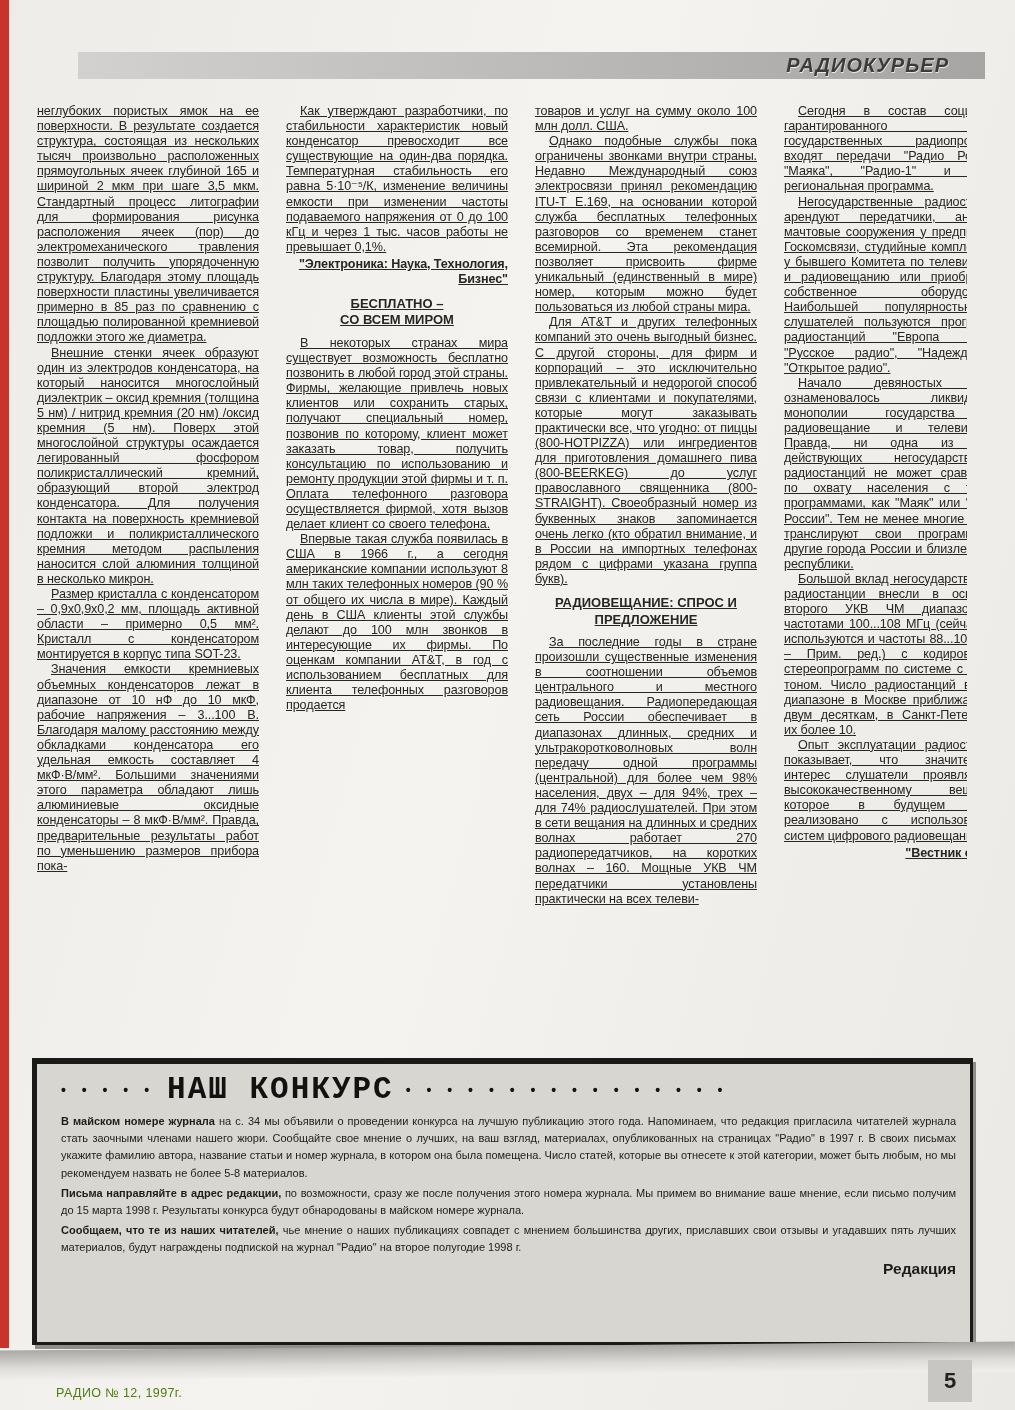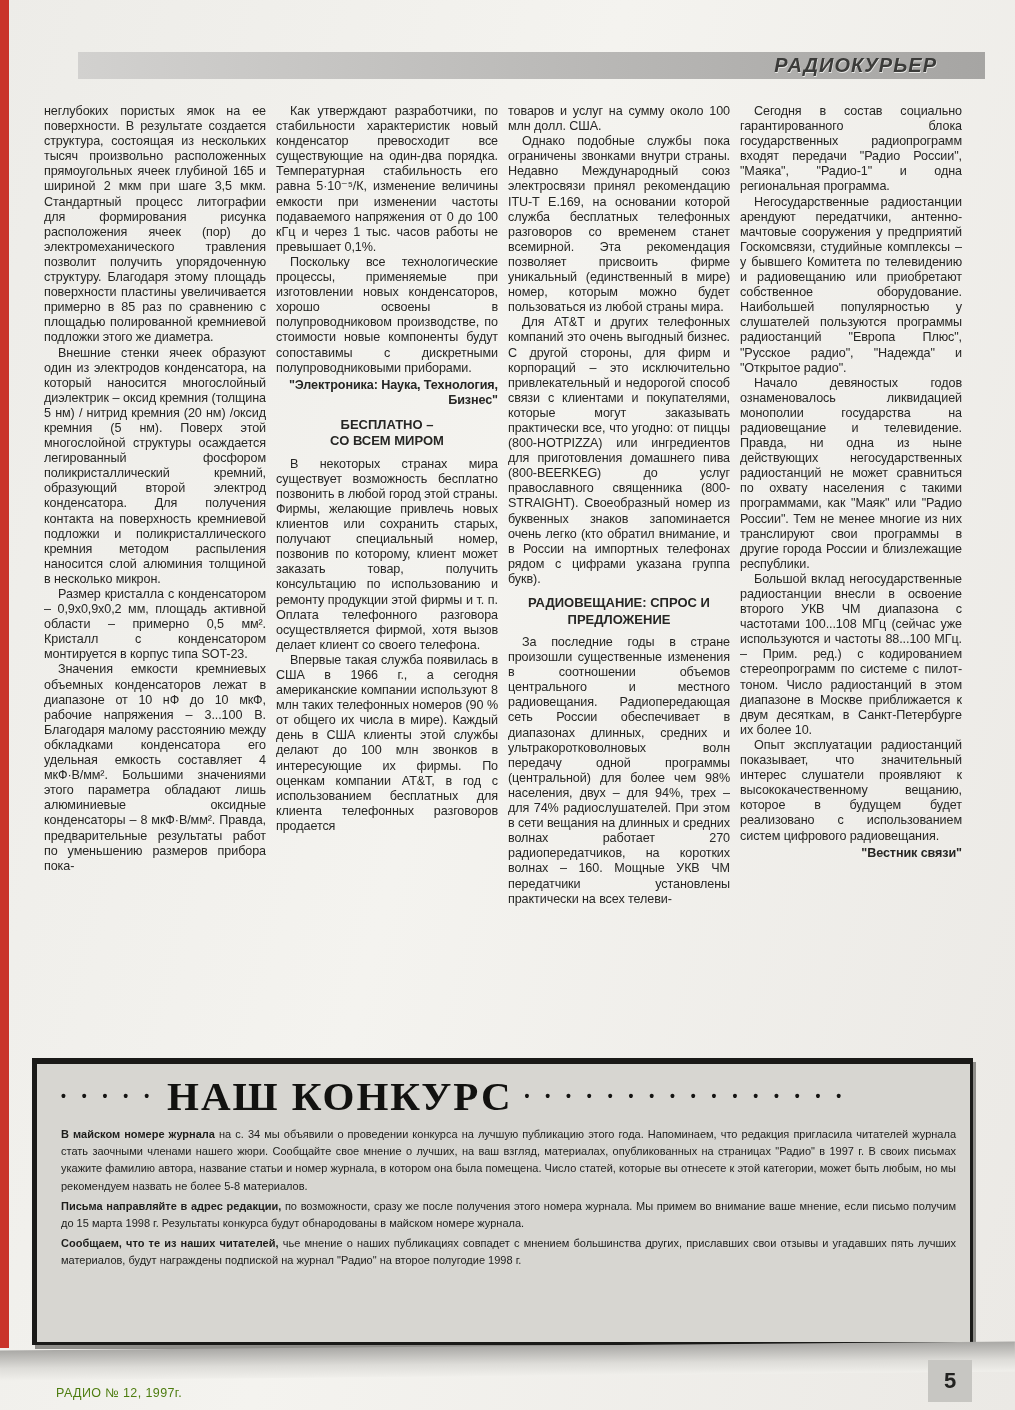--- a/index.html
+++ b/index.html
@@ -6,47 +6,47 @@
   body{
     width:1015px;height:1410px;position:relative;
     background:linear-gradient(105deg,#edece8,#f4f3ef 45%,#ebe9e5);
     font-family:"Liberation Sans","DejaVu Sans",sans-serif;
     color:#262624;overflow:hidden;
   }
   .red-stripe{position:absolute;left:0;top:0;width:9px;height:1348px;background:#c9342a;}
   .banner{
     position:absolute;left:78px;top:52px;width:907px;height:27px;
     background:linear-gradient(to right,#d2d1cf,#a6a5a3);
-    display:flex;align-items:center;justify-content:flex-end;padding-right:48px;box-sizing:border-box;
+    display:flex;align-items:center;justify-content:flex-end;padding-right:36px;box-sizing:border-box;
   }
   .banner span{
     font-style:italic;font-weight:bold;font-size:20px;letter-spacing:1px;color:#3b3b39;
     text-shadow:0.5px 0.5px 0 #e8e8e6;
   }
   .cols{
-    position:absolute;left:44px;top:104px;width:930px;height:948px;
-    display:flex;gap:10px;overflow:hidden;
+    position:absolute;left:37px;top:104px;width:930px;height:948px;
+    display:flex;gap:27px;overflow:hidden;text-decoration:underline;
   }
   .col{flex:0 0 222px;width:222px;font-size:12.6px;line-height:15.1px;text-align:justify;letter-spacing:-0.1px;}
   .col p{margin:0;text-indent:14px;}
   .col p.noind{text-indent:0;}
   .sig{font-weight:bold;text-align:right;margin:2px 0 2px;line-height:15.5px;}
   .colhead{font-weight:bold;text-align:center;font-size:13px;line-height:16.5px;margin:8px 0 7px;letter-spacing:0;}
   .kbox{
     position:absolute;left:32px;top:1058px;width:941px;height:287px;box-sizing:border-box;
     background:#d7d6d1;border:3px solid #1a1a18;border-top-width:6px;border-left-width:5px;
     padding:6px 14px 8px 24px;overflow:hidden;
     box-shadow:3px 4px 0 #8f8e8a;
   }
   .ktitle-row{display:flex;align-items:center;gap:12px;margin:2px 0 6px;}
   .kdots{font-weight:bold;font-size:14px;letter-spacing:6px;color:#141412;white-space:nowrap;overflow:hidden;}
   .kdots.right{flex:1;}
   .ktitle{
-    font-family:Liberation Serif, serif;font-weight:bold;
-    font-size:41px;letter-spacing:2px;color:#121210;white-space:nowrap;
+    font-family:Liberation Mono, monospace;font-weight:bold;
+    font-size:31px;letter-spacing:2px;color:#121210;white-space:nowrap;
   }
   .kbox p{margin:0 0 3px;font-size:11px;line-height:17.2px;text-align:justify;color:#1d1d1b;}
   .kbox b{font-weight:bold;}
   .ksig{font-weight:bold;text-align:right;font-size:15.5px;margin-top:2px;color:#1d1d1b;}
   .shadow-band{
     position:absolute;left:0;top:1346px;width:1015px;height:30px;
     background:linear-gradient(to bottom,#a9a8a5,#dddcd8 60%,#f0efeb);
     transform:rotate(-0.5deg);
   }
   .footer-journal{position:absolute;left:56px;top:1386px;font-size:12.5px;letter-spacing:0.4px;color:#4d7c0f;}
@@ -67,21 +67,20 @@
 
 <div class="cols">
   <div class="col">
     <p class="noind">неглубоких пористых ямок на ее поверхности. В результате создается структура, состоящая из нескольких тысяч произвольно расположенных прямоугольных ячеек глубиной 165 и шириной 2 мкм при шаге 3,5 мкм. Стандартный процесс литографии для формирования рисунка расположения ячеек (пор) до электромеханического травления позволит получить упорядоченную структуру. Благодаря этому площадь поверхности пластины увеличивается примерно в 85 раз по сравнению с площадью полированной кремниевой подложки этого же диаметра.</p>
     <p>Внешние стенки ячеек образуют один из электродов конденсатора, на который наносится многослойный диэлектрик – оксид кремния (толщина 5 нм) / нитрид кремния (20 нм) /оксид кремния (5 нм). Поверх этой многослойной структуры осаждается легированный фосфором поликристаллический кремний, образующий второй электрод конденсатора. Для получения контакта на поверхность кремниевой подложки и поликристаллического кремния методом распыления наносится слой алюминия толщиной в несколько микрон.</p>
     <p>Размер кристалла с конденсатором – 0,9х0,9х0,2 мм, площадь активной области – примерно 0,5 мм². Кристалл с конденсатором монтируется в корпус типа SOT-23.</p>
     <p>Значения емкости кремниевых объемных конденсаторов лежат в диапазоне от 10 нФ до 10 мкФ, рабочие напряжения – 3...100 В. Благодаря малому расстоянию между обкладками конденсатора его удельная емкость составляет 4 мкФ·В/мм². Большими значениями этого параметра обладают лишь алюминиевые оксидные конденсаторы – 8 мкФ·В/мм². Правда, предварительные результаты работ по уменьшению размеров прибора пока-</p>
   </div>
   <div class="col">
     <p>Как утверждают разработчики, по стабильности характеристик новый конденсатор превосходит все существующие на один-два порядка. Температурная стабильность его равна 5·10⁻⁵/К, изменение величины емкости при изменении частоты подаваемого напряжения от 0 до 100 кГц и через 1 тыс. часов работы не превышает 0,1%.</p>
-    <p>Поскольку все технологические процессы, применяемые при изготовлении новых конденсаторов, хорошо освоены в полупроводниковом производстве, по стоимости новые компоненты будут сопоставимы с дискретными полупроводниковыми приборами.</p>
     <div class="sig">"Электроника: Наука, Технология, Бизнес"</div>
     <div class="colhead">
       <div>БЕСПЛАТНО –</div>
       <div>СО ВСЕМ МИРОМ</div>
     </div>
     <p>В некоторых странах мира существует возможность бесплатно позвонить в любой город этой страны. Фирмы, желающие привлечь новых клиентов или сохранить старых, получают специальный номер, позвонив по которому, клиент может заказать товар, получить консультацию по использованию и ремонту продукции этой фирмы и т. п. Оплата телефонного разговора осуществляется фирмой, хотя вызов делает клиент со своего телефона.</p>
     <p>Впервые такая служба появилась в США в 1966 г., а сегодня американские компании используют 8 млн таких телефонных номеров (90 % от общего их числа в мире). Каждый день в США клиенты этой службы делают до 100 млн звонков в интересующие их фирмы. По оценкам компании AT&amp;T, в год с использованием бесплатных для клиента телефонных разговоров продается</p>
   </div>
   <div class="col">
     <p class="noind">товаров и услуг на сумму около 100 млн долл. США.</p>
@@ -105,18 +104,19 @@
 
 <div class="kbox">
   <div class="ktitle-row">
     <span class="kdots">• • • • •</span>
     <span class="ktitle">НАШ КОНКУРС</span>
     <span class="kdots right">• • • • • • • • • • • • • • • •</span>
   </div>
   <p><b>В майском номере журнала</b><span> на с. 34 мы объявили о проведении конкурса на лучшую публикацию этого года. Напоминаем, что редакция пригласила читателей журнала стать заочными членами нашего жюри. Сообщайте свое мнение о лучших, на ваш взгляд, материалах, опубликованных на страницах "Радио" в 1997 г. В своих письмах укажите фамилию автора, название статьи и номер журнала, в котором она была помещена. Число статей, которые вы отнесете к этой категории, может быть любым, но мы рекомендуем назвать не более 5-8 материалов.</span></p>
   <p><b>Письма направляйте в адрес редакции,</b><span> по возможности, сразу же после получения этого номера журнала. Мы примем во внимание ваше мнение, если письмо получим до 15 марта 1998 г. Результаты конкурса будут обнародованы в майском номере журнала.</span></p>
   <p><b>Сообщаем, что те из наших читателей,</b><span> чье мнение о наших публикациях совпадет с мнением большинства других, приславших свои отзывы и угадавших пять лучших материалов, будут награждены подпиской на журнал "Радио" на второе полугодие 1998 г.</span></p>
+  <div class="ksig">Редакция</div>
 </div>
 
 <div class="shadow-band"></div>
 
 <div class="footer-journal">РАДИО № 12, 1997г.</div>
 <div class="page-num">5</div>
 
 </body></html>

